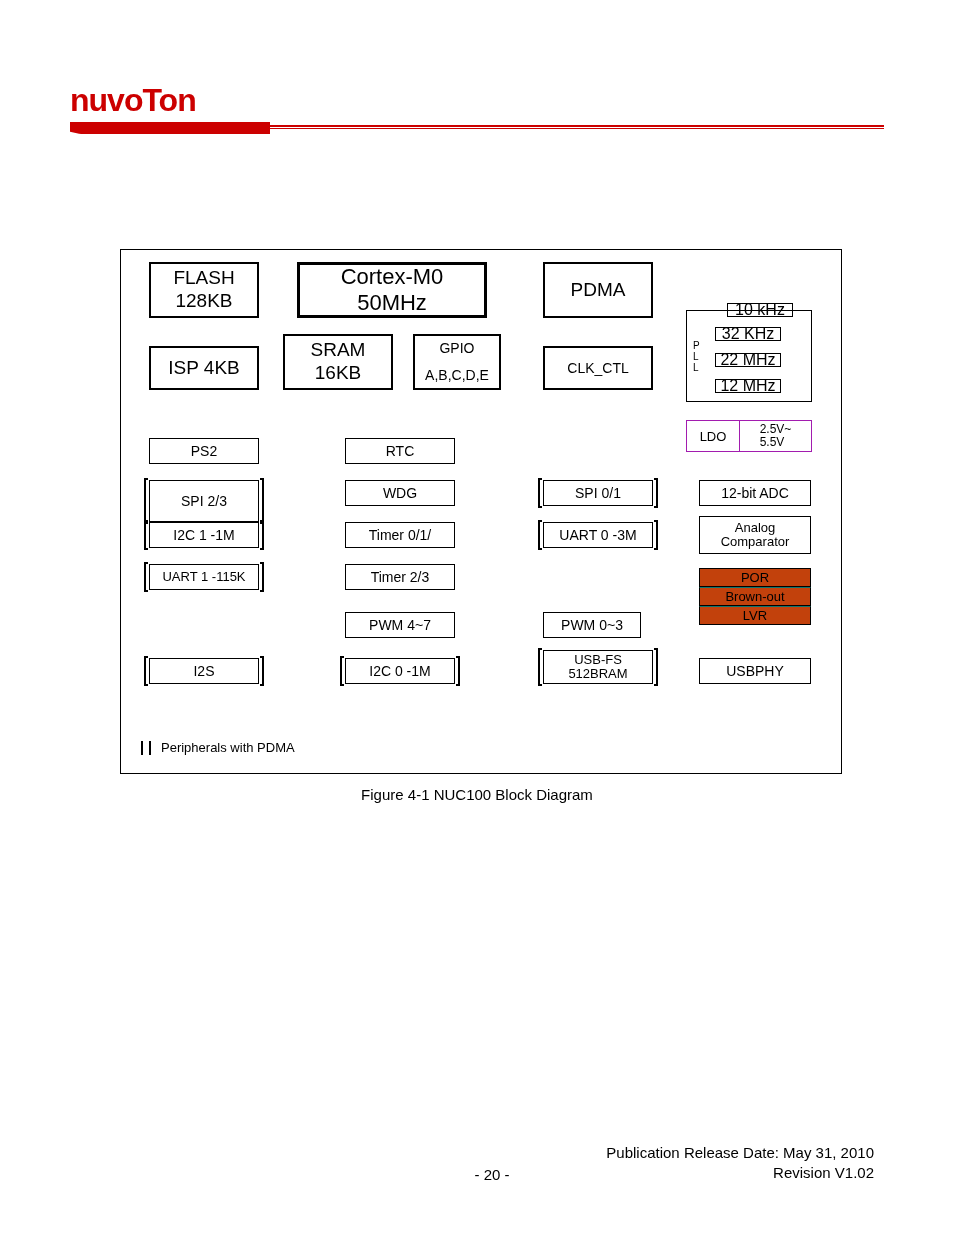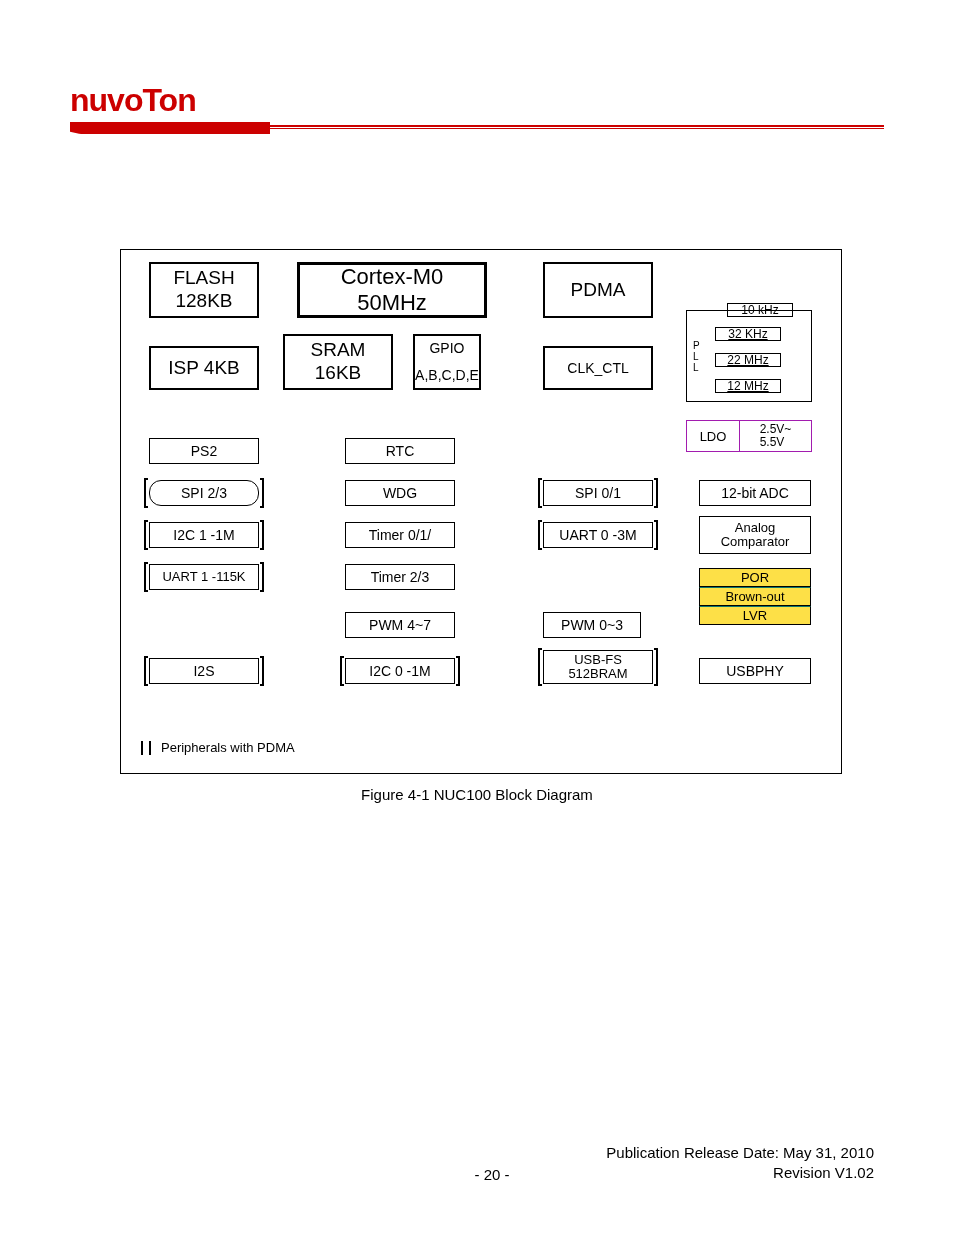--- a/index.html
+++ b/index.html
@@ -89,21 +89,21 @@
   .pll-label {
     position: absolute;
     left: 6px; top: 50%;
     transform: translateY(-50%);
     font-size: 10px;
     line-height: 1.1;
   }
   .osc {
     position: absolute;
     border: 1px solid #000;
-    font-size: 12px;
+    font-size: 16px;
     text-align: center;
     width: 66px; height: 14px;
     left: 48px;
     display:flex; align-items:center; justify-content:center;
     text-decoration: underline;
   }
   .osc.nodec { text-decoration: none; }
   .ldo-group {
     position: absolute;
     left: 565px; top: 170px;
@@ -121,21 +121,21 @@
     position: absolute;
     left: 578px; top: 318px;
     width: 112px;
   }
   .stack3 div {
     border:1px solid #000;
     text-align:center;
     font-size:13px;
     height:19px;
     line-height:18px;
-    background:#fde047;
+    background:#c2410c;
   }
   .stack3 div + div { border-top: 1px solid #0f766e; }
   .legend {
     position: absolute;
     left: 20px; bottom: 18px;
     font-size: 13px;
     display:flex; align-items:center; gap:10px;
   }
   .legend .sq {
     width:10px; height:14px;
@@ -189,21 +189,21 @@
     <span>PDMA</span>
   </div>
 
   <div class="box big" style="left:28px; top:96px; width:110px; height:44px;">
     <span>ISP 4KB</span>
   </div>
   <div class="box big" style="left:162px; top:84px; width:110px; height:56px;">
     <span>SRAM</span>
     <span>16KB</span>
   </div>
-  <div class="box" style="left:292px; top:84px; width:68px; height:56px; font-size:14px;gap:10px;">
+  <div class="box" style="left:292px; top:84px; width:88px; height:56px; font-size:14px;gap:10px;">
     <span>GPIO</span>
     <span>A,B,C,D,E</span>
   </div>
   <div class="box" style="left:422px; top:96px; width:110px; height:44px; font-size:14px;">
     <span>CLK_CTL</span>
   </div>
 
   <div class="pll-frame">
     <div class="pll-label" style="white-space:pre;">P
 L
@@ -216,21 +216,21 @@
 
   <div class="ldo-group">
     <div class="l">LDO</div>
     <div class="r" style="white-space:pre;">2.5V~
 5.5V</div>
   </div>
 
   <div class="box thin" style="left:28px; top:188px; width:110px; height:26px;">
       <span>PS2</span>
     </div>
-  <div class="box thin" style="left:28px; top:230px; width:110px; height:26px;border-radius:12px;">
+  <div class="box thin" style="left:28px; top:230px; width:110px; height:42px;">
       <div class="pdma-left"></div>
       <div class="pdma-right"></div>
       <span>SPI 2/3</span>
     </div>
   <div class="box thin" style="left:28px; top:272px; width:110px; height:26px;">
       <div class="pdma-left"></div>
       <div class="pdma-right"></div>
       <span>I2C 1 -1M</span>
     </div>
   <div class="box thin" style="left:28px; top:314px; width:110px; height:26px; font-size:13px;">

